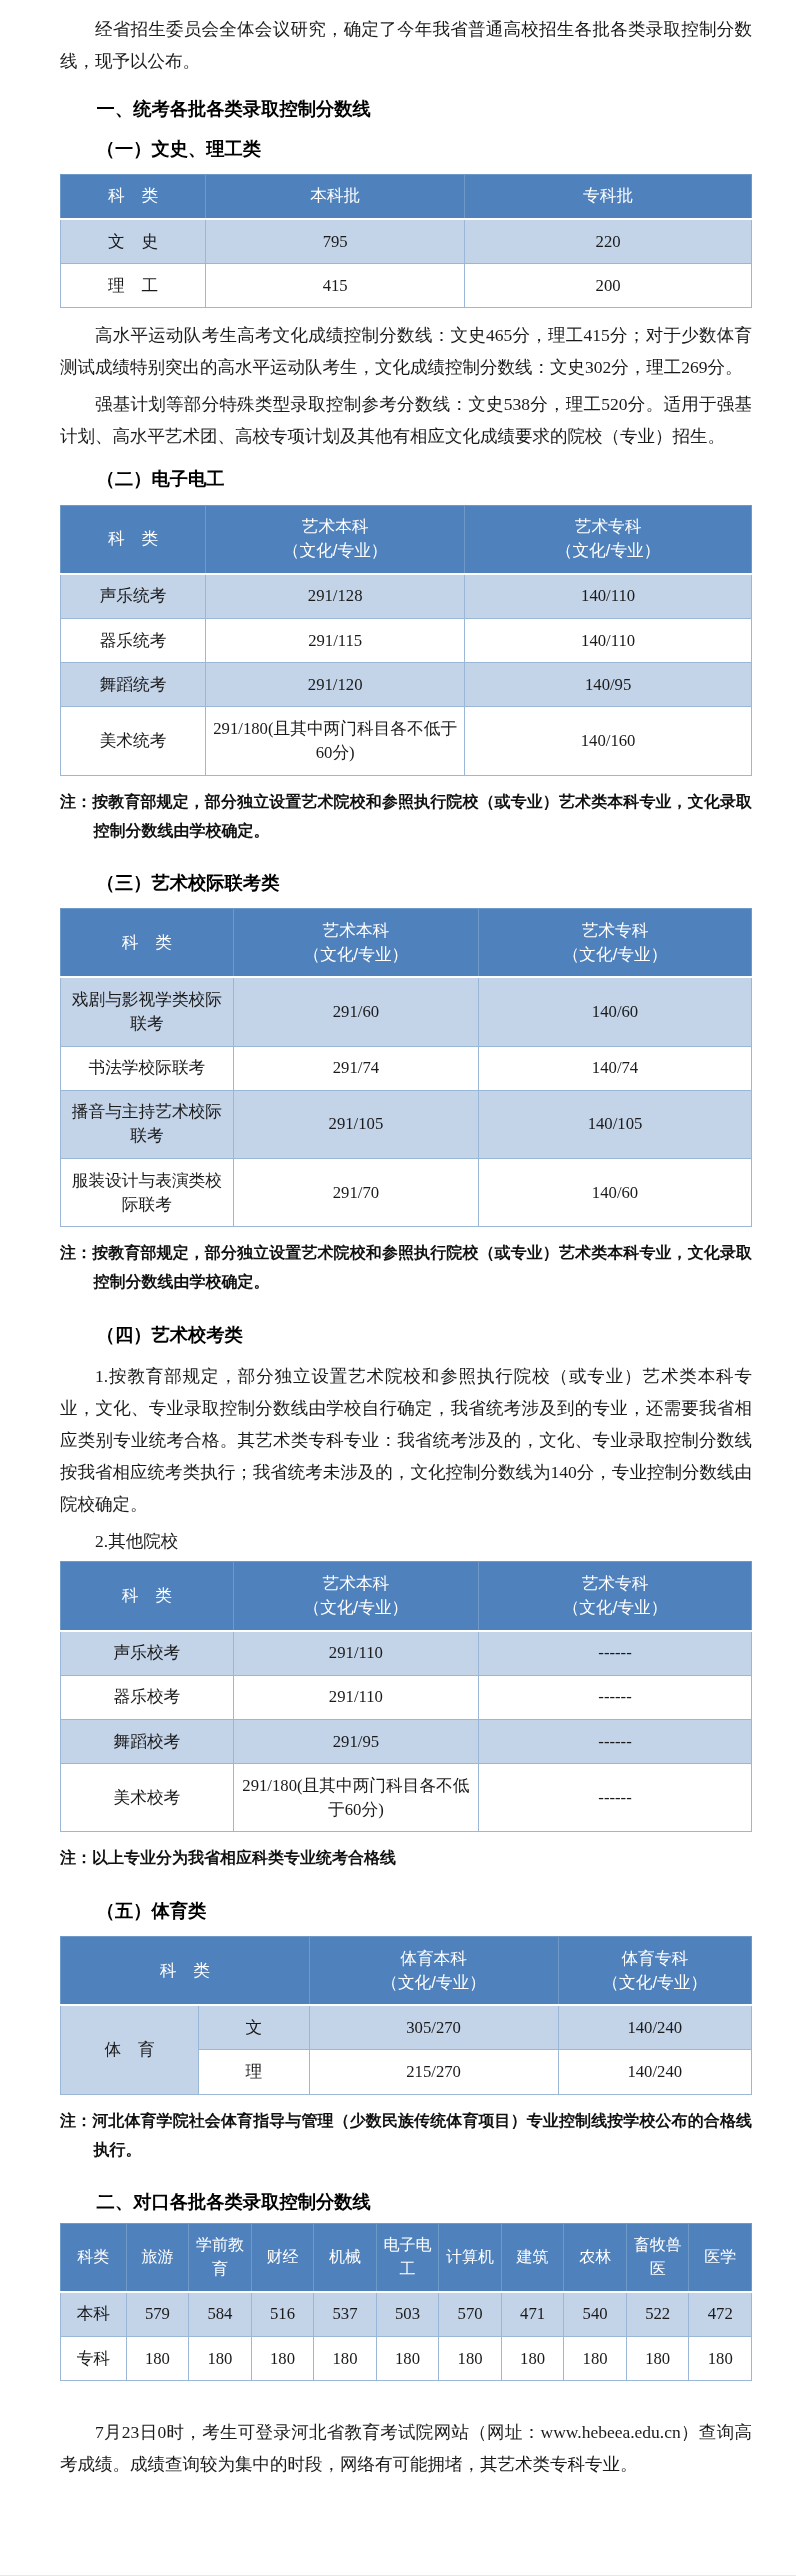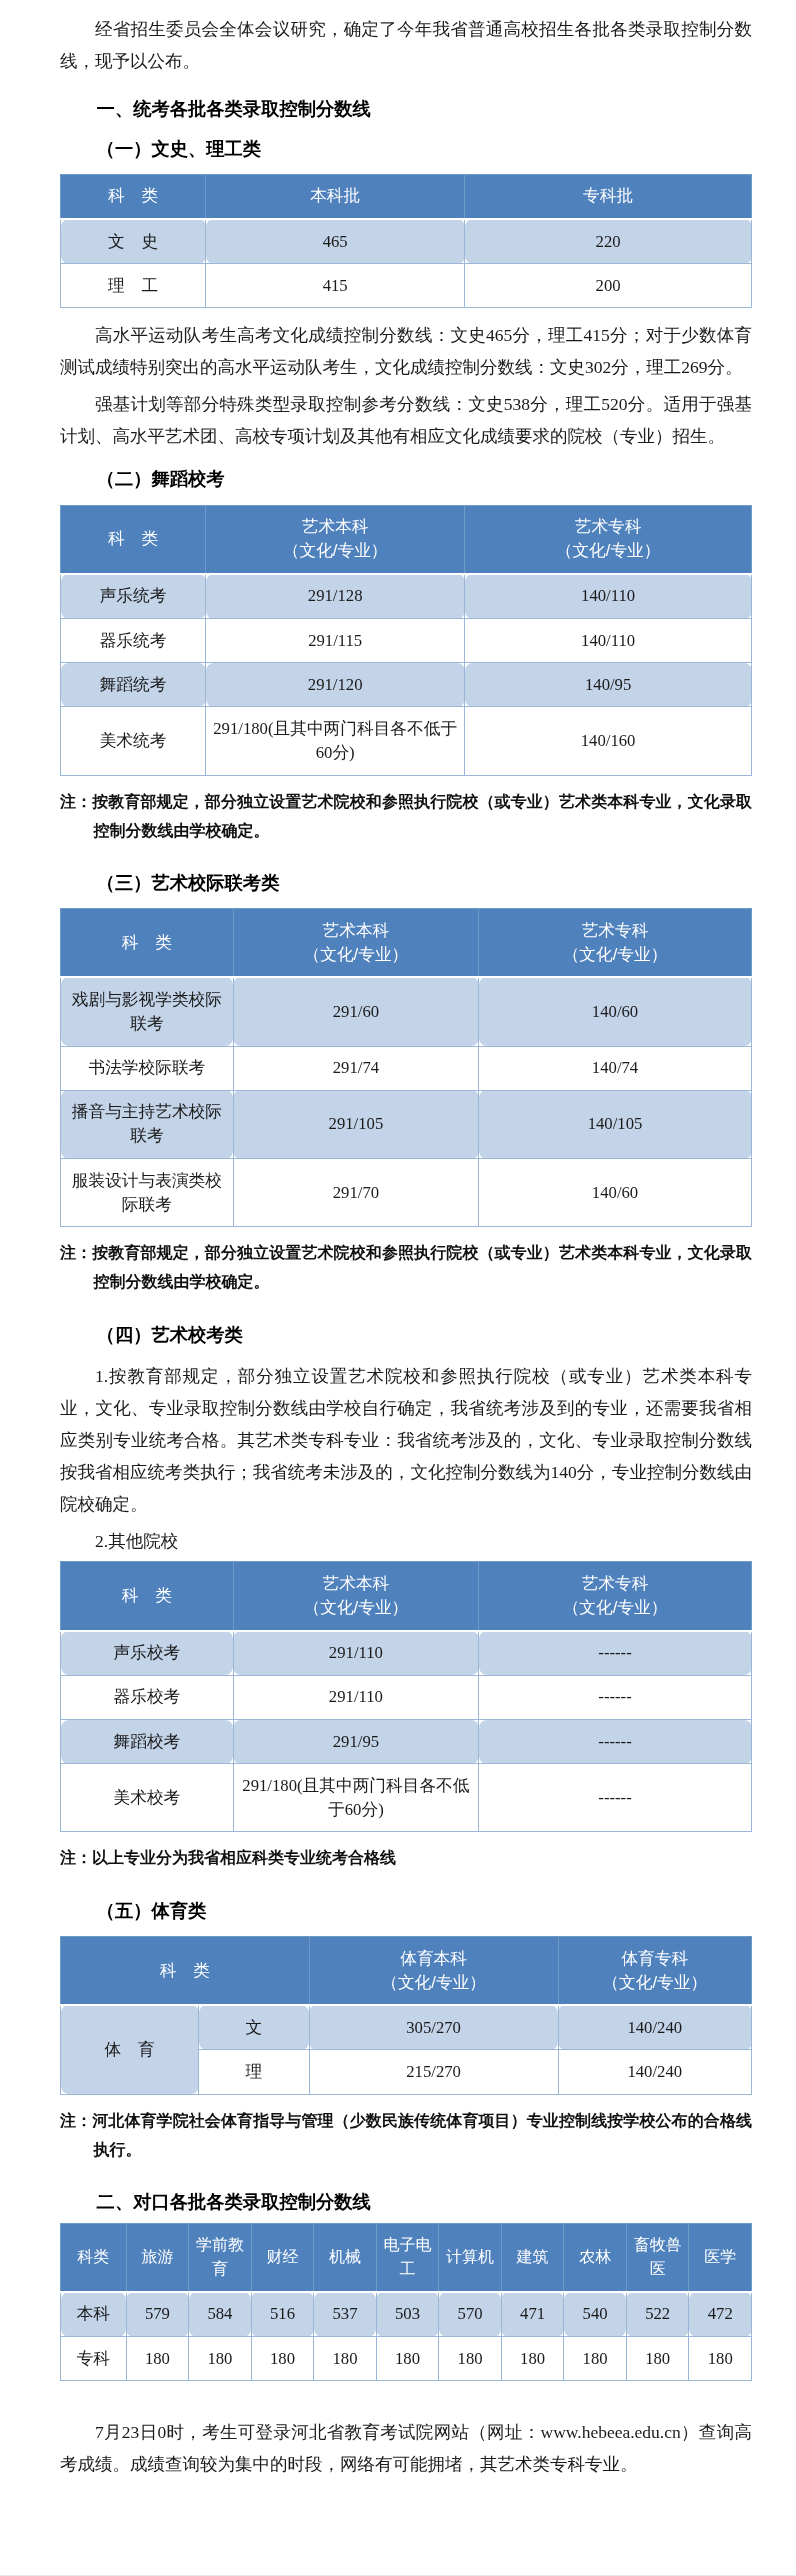--- a/index.html
+++ b/index.html
@@ -59,21 +59,21 @@
   }
   table.score-table td {
     font-size: 16.7px;
     line-height: 24px;
     padding: 9.6px 6.4px;
     text-align: center;
     border: 0.8px solid #9ab7d8;
     background: #ffffff;
     font-family: "Liberation Serif", serif;
   }
-  table.score-table tr.alt td { background: #c3d3e8; border-radius: 8px; }
+  table.score-table tr.alt td { background: #c3d3e8; }
   table.score-table td.cat,
   table.score-table td.grp,
   table.score-table td.sub {
     font-family: "Liberation Sans", sans-serif;
   }
   table.score-table td.grp { background: #c3d3e8; margin-top: 12px; }
   p.note {
     font-family: "Liberation Sans", sans-serif;
     font-weight: bold;
     font-size: 16px;
@@ -108,35 +108,35 @@
     <thead>
       <tr>
         <th>科　类</th>
         <th>本科批</th>
         <th>专科批</th>
       </tr>
     </thead>
     <tbody>
       <tr class="alt">
         <td class="cat">文　史</td>
-        <td>465</td>
+        <td>795</td>
         <td>220</td>
       </tr>
       <tr>
         <td class="cat">理　工</td>
         <td>415</td>
         <td>200</td>
       </tr>
     </tbody>
   </table>
 
   <p class="body-text">高水平运动队考生高考文化成绩控制分数线：文史465分，理工415分；对于少数体育测试成绩特别突出的高水平运动队考生，文化成绩控制分数线：文史302分，理工269分。</p>
   <p class="body-text">强基计划等部分特殊类型录取控制参考分数线：文史538分，理工520分。适用于强基计划、高水平艺术团、高校专项计划及其他有相应文化成绩要求的院校（专业）招生。</p>
 
-  <h3 class="h-minor">（二）舞蹈校考</h3>
+  <h3 class="h-minor">（二）电子电工</h3>
 
   <table class="score-table">
     <colgroup>
         <col style="width:21%">
         <col style="width:37.5%">
         <col style="width:41.5%">
       </colgroup>
     <thead>
       <tr>
         <th>科　类</th>

